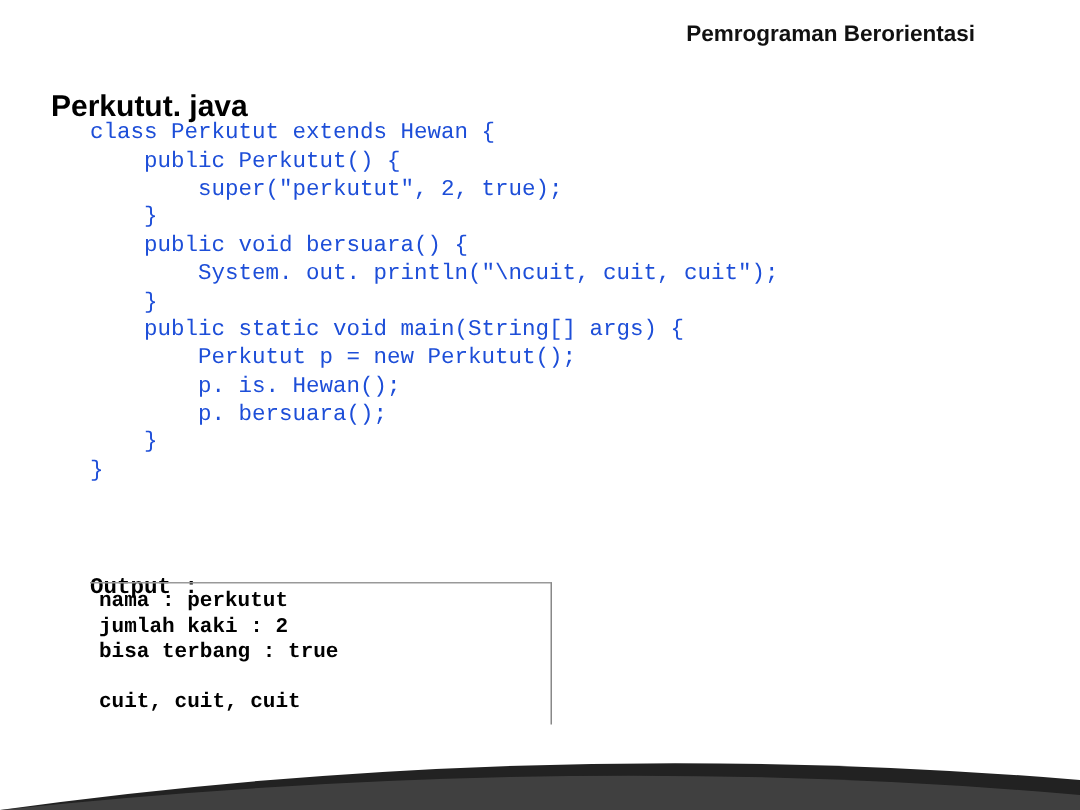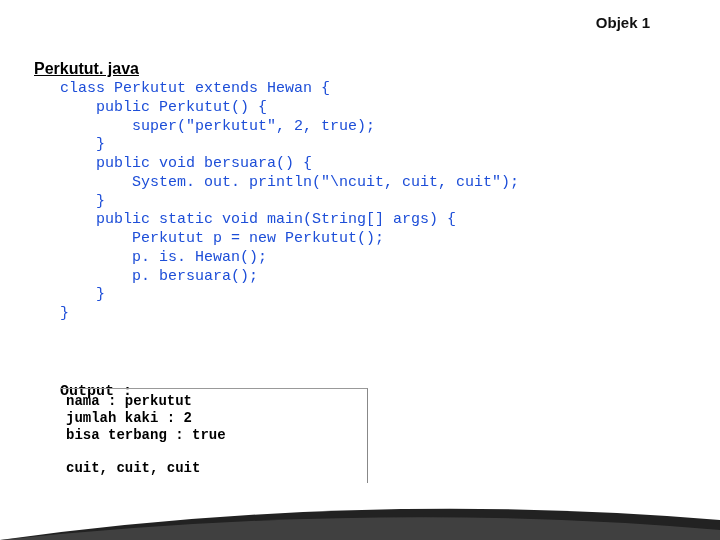--- a/index.html
+++ b/index.html
@@ -19,23 +19,22 @@
     font-size: 15px;
     font-weight: 600;
     line-height: 1.25;
     text-align: left;
   }
   .file-title {
     position: absolute;
     top: 60px;
     left: 34px;
     font-weight: 700;
-    font-size: 16px;
+    font-size: 20px;
     color: #000;
-    text-decoration: underline;
   }
   .code-block {
     position: absolute;
     top: 80px;
     left: 60px;
     font-family: "Courier New", Courier, monospace;
     font-size: 15px;
     line-height: 1.25;
     white-space: pre;
     color: #1d4ed8;
@@ -71,21 +70,21 @@
     right: 0;
     width: 720px;
     height: 80px;
     pointer-events: none;
   }
 </style>
 </head>
 <body>
 
 <div class="header">
-  <div>Objek 1</div>
+  <div>Pemrograman Berorientasi</div>
 </div>
 
 <div class="file-title">Perkutut. java</div>
 
 <div class="code-block">class Perkutut extends Hewan {
     public Perkutut() {
         super("perkutut", 2, true);
     }
     public void bersuara() {
         System. out. println("\ncuit, cuit, cuit");

